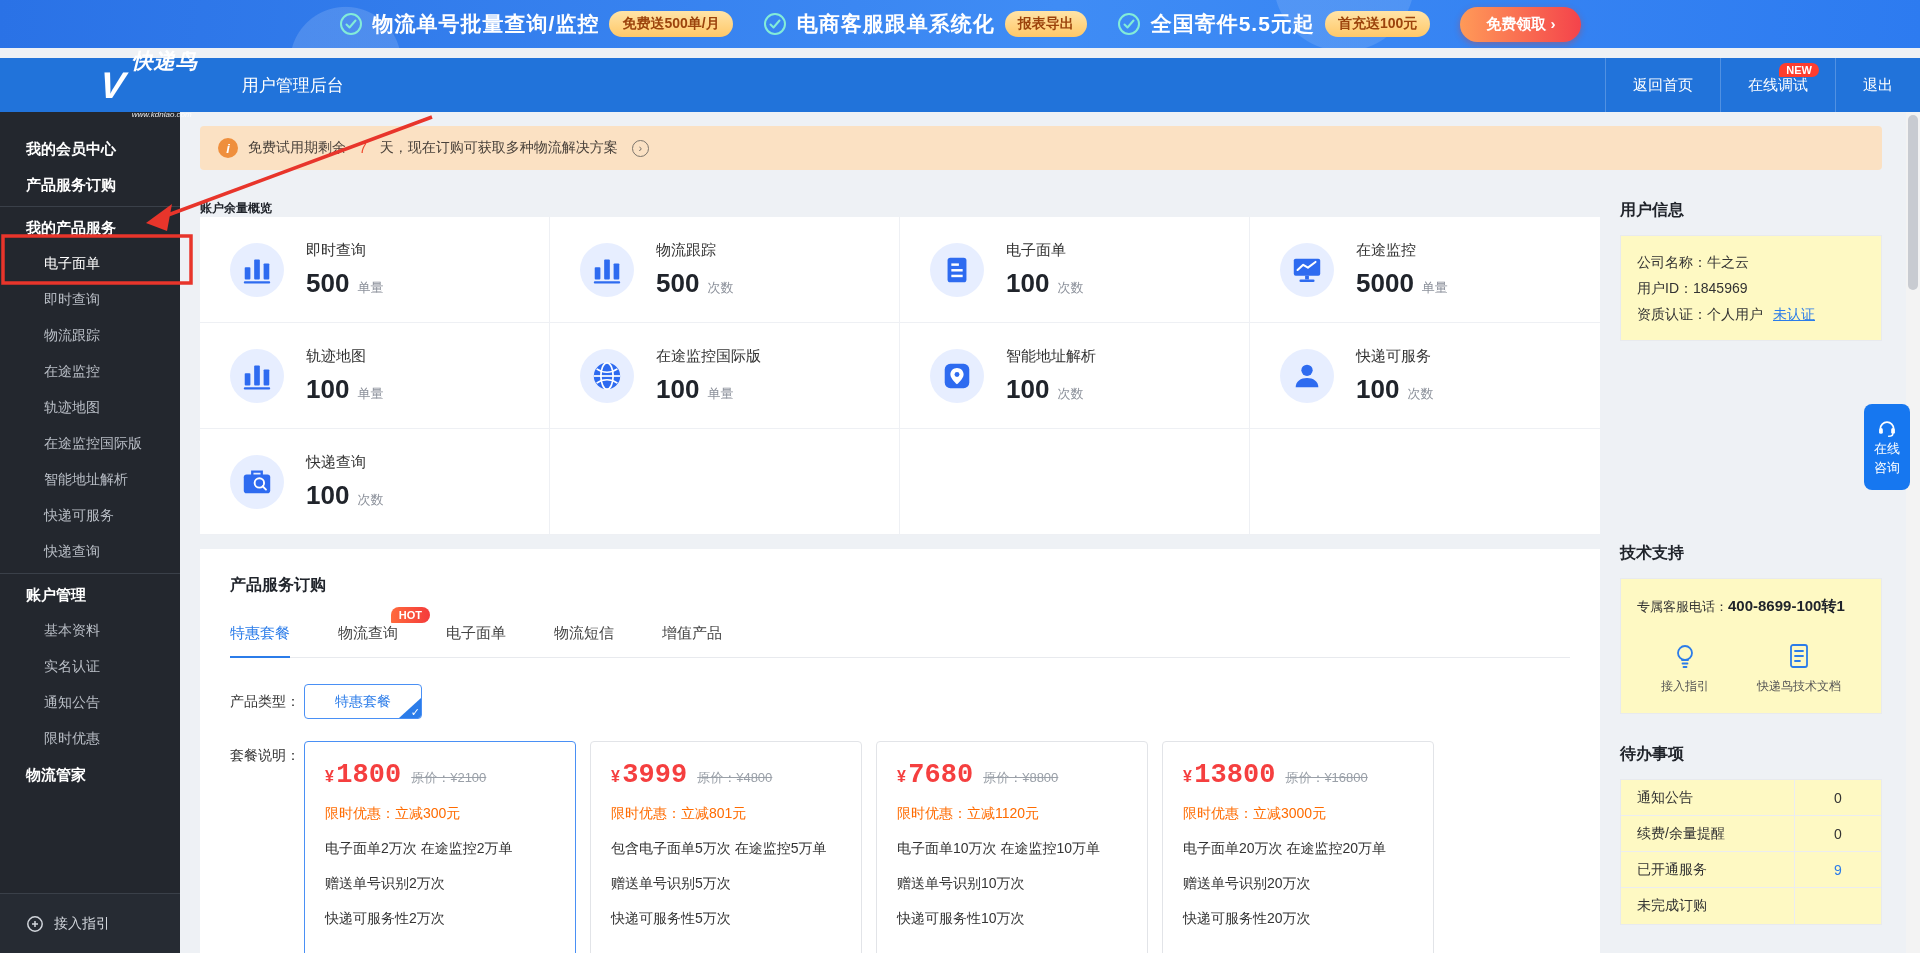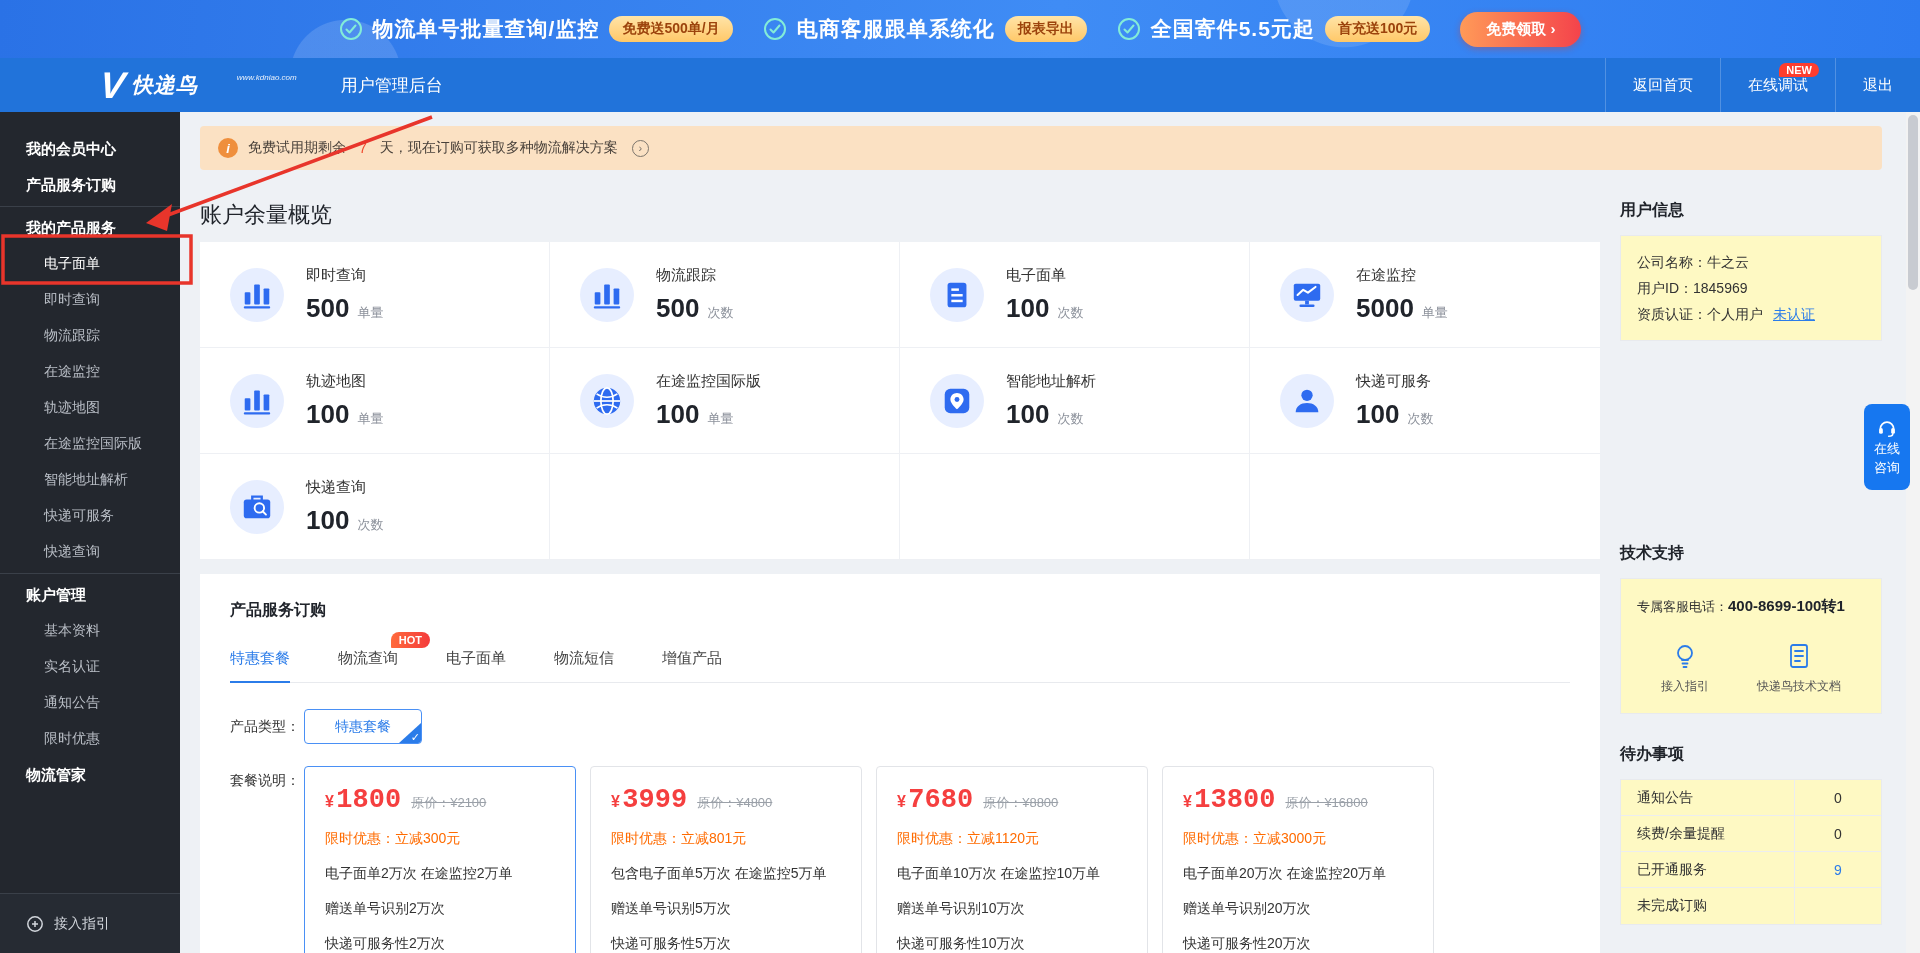--- a/index.html
+++ b/index.html
@@ -4,21 +4,21 @@
 <style>
   * { margin:0; padding:0; box-sizing:border-box; }
   html,body { width:1920px; height:953px; }
   body {
     position:relative; overflow:hidden;
     font-family:"Liberation Sans", sans-serif;
     background:#eef1f5; color:#333;
   }
   
   .promo-bar{
-    position:absolute; top:0; left:0; width:1920px; height:58px;
+    position:absolute; top:0; left:0; width:1920px; height:48px;
     background:
       radial-gradient(circle at 18% 130%, rgba(255,255,255,.14) 0 55px, transparent 56px),
       radial-gradient(circle at 70% -40%, rgba(255,255,255,.12) 0 70px, transparent 71px),
       linear-gradient(95deg,#2a72e6 0%,#3f8cf5 55%,#2d7bf0 100%);
     display:flex; align-items:center; justify-content:center; gap:30px; z-index:5;
   }
   .promo-item{ display:flex; align-items:center; gap:10px; }
   .promo-text{ color:#fff; font-size:21px; font-weight:bold; letter-spacing:1px; }
   .promo-badge{
     background:linear-gradient(180deg,#ffe4a8,#ffc868);
@@ -31,21 +31,21 @@
     padding:8px 26px; border-radius:18px; box-shadow:0 2px 6px rgba(220,60,40,.4);
     cursor:pointer; white-space:nowrap;
   }
   
   .app-header{
     position:absolute; top:58px; left:0; width:1920px; height:54px;
     background:#2173da; display:flex; align-items:center; color:#fff; z-index:5;
   }
   .logo{ margin-left:100px; display:flex; align-items:center; gap:7px; }
   .logo-v{ font-size:37px; font-weight:bold; font-style:italic; line-height:1; transform:skewX(-6deg); }
-  .logo-stack{ display:flex; flex-direction:row; line-height:1.05;gap:39px; }
+  .logo-stack{ display:flex; flex-direction:column; line-height:1.05;gap:39px; }
   .logo-cn{ font-size:21px; font-weight:bold; font-style:italic; letter-spacing:1px; }
   .logo-url{ font-size:8px; font-style:italic; opacity:.9; }
   .app-title{ margin-left:44px; font-size:17px; }
   .header-nav{ margin-left:auto; display:flex; height:100%; }
   .nav-item{
     position:relative; padding:4px 27px; display:flex; align-items:center;
     font-size:15px; border-left:1px solid rgba(255,255,255,.22); cursor:pointer;
   }
   .nav-badge{
     position:absolute; top:5px; right:16px; background:#ff3d2e; color:#fff;
@@ -82,21 +82,21 @@
   }
   .notice-days{ color:#f04a2e; padding:0 3px; }
   .notice-more{
     width:17px; height:17px; border:1px solid #7c756c; border-radius:50%;
     display:flex; align-items:center; justify-content:center;
     font-size:11px; color:#7c756c; margin-left:4px; cursor:pointer;
   }
   .columns{ display:flex; gap:20px; margin:30px 38px 0 20px; }
   .main-col{ width:1400px; flex:none; }
   .right-col{ width:262px; flex:none; }
-  .section-title{ font-size:22px; font-weight:normal; color:#20242b; margin-bottom:12px; }
+  .section-title{ font-size:12px; font-weight:bold; color:#20242b; }
   
   .balance-grid{ background:#fff; display:grid; grid-template-columns:repeat(4,1fr); }
   .balance-cell{
     height:106px; display:flex; align-items:center; padding-left:30px;
     border-right:1px solid #eef0f4; border-bottom:1px solid #eef0f4;
   }
   .balance-cell:nth-child(4n){ border-right:none; }
   .icon-circle{
     width:54px; height:54px; border-radius:50%; background:#e7eeff;
     display:flex; align-items:center; justify-content:center; flex:none;

